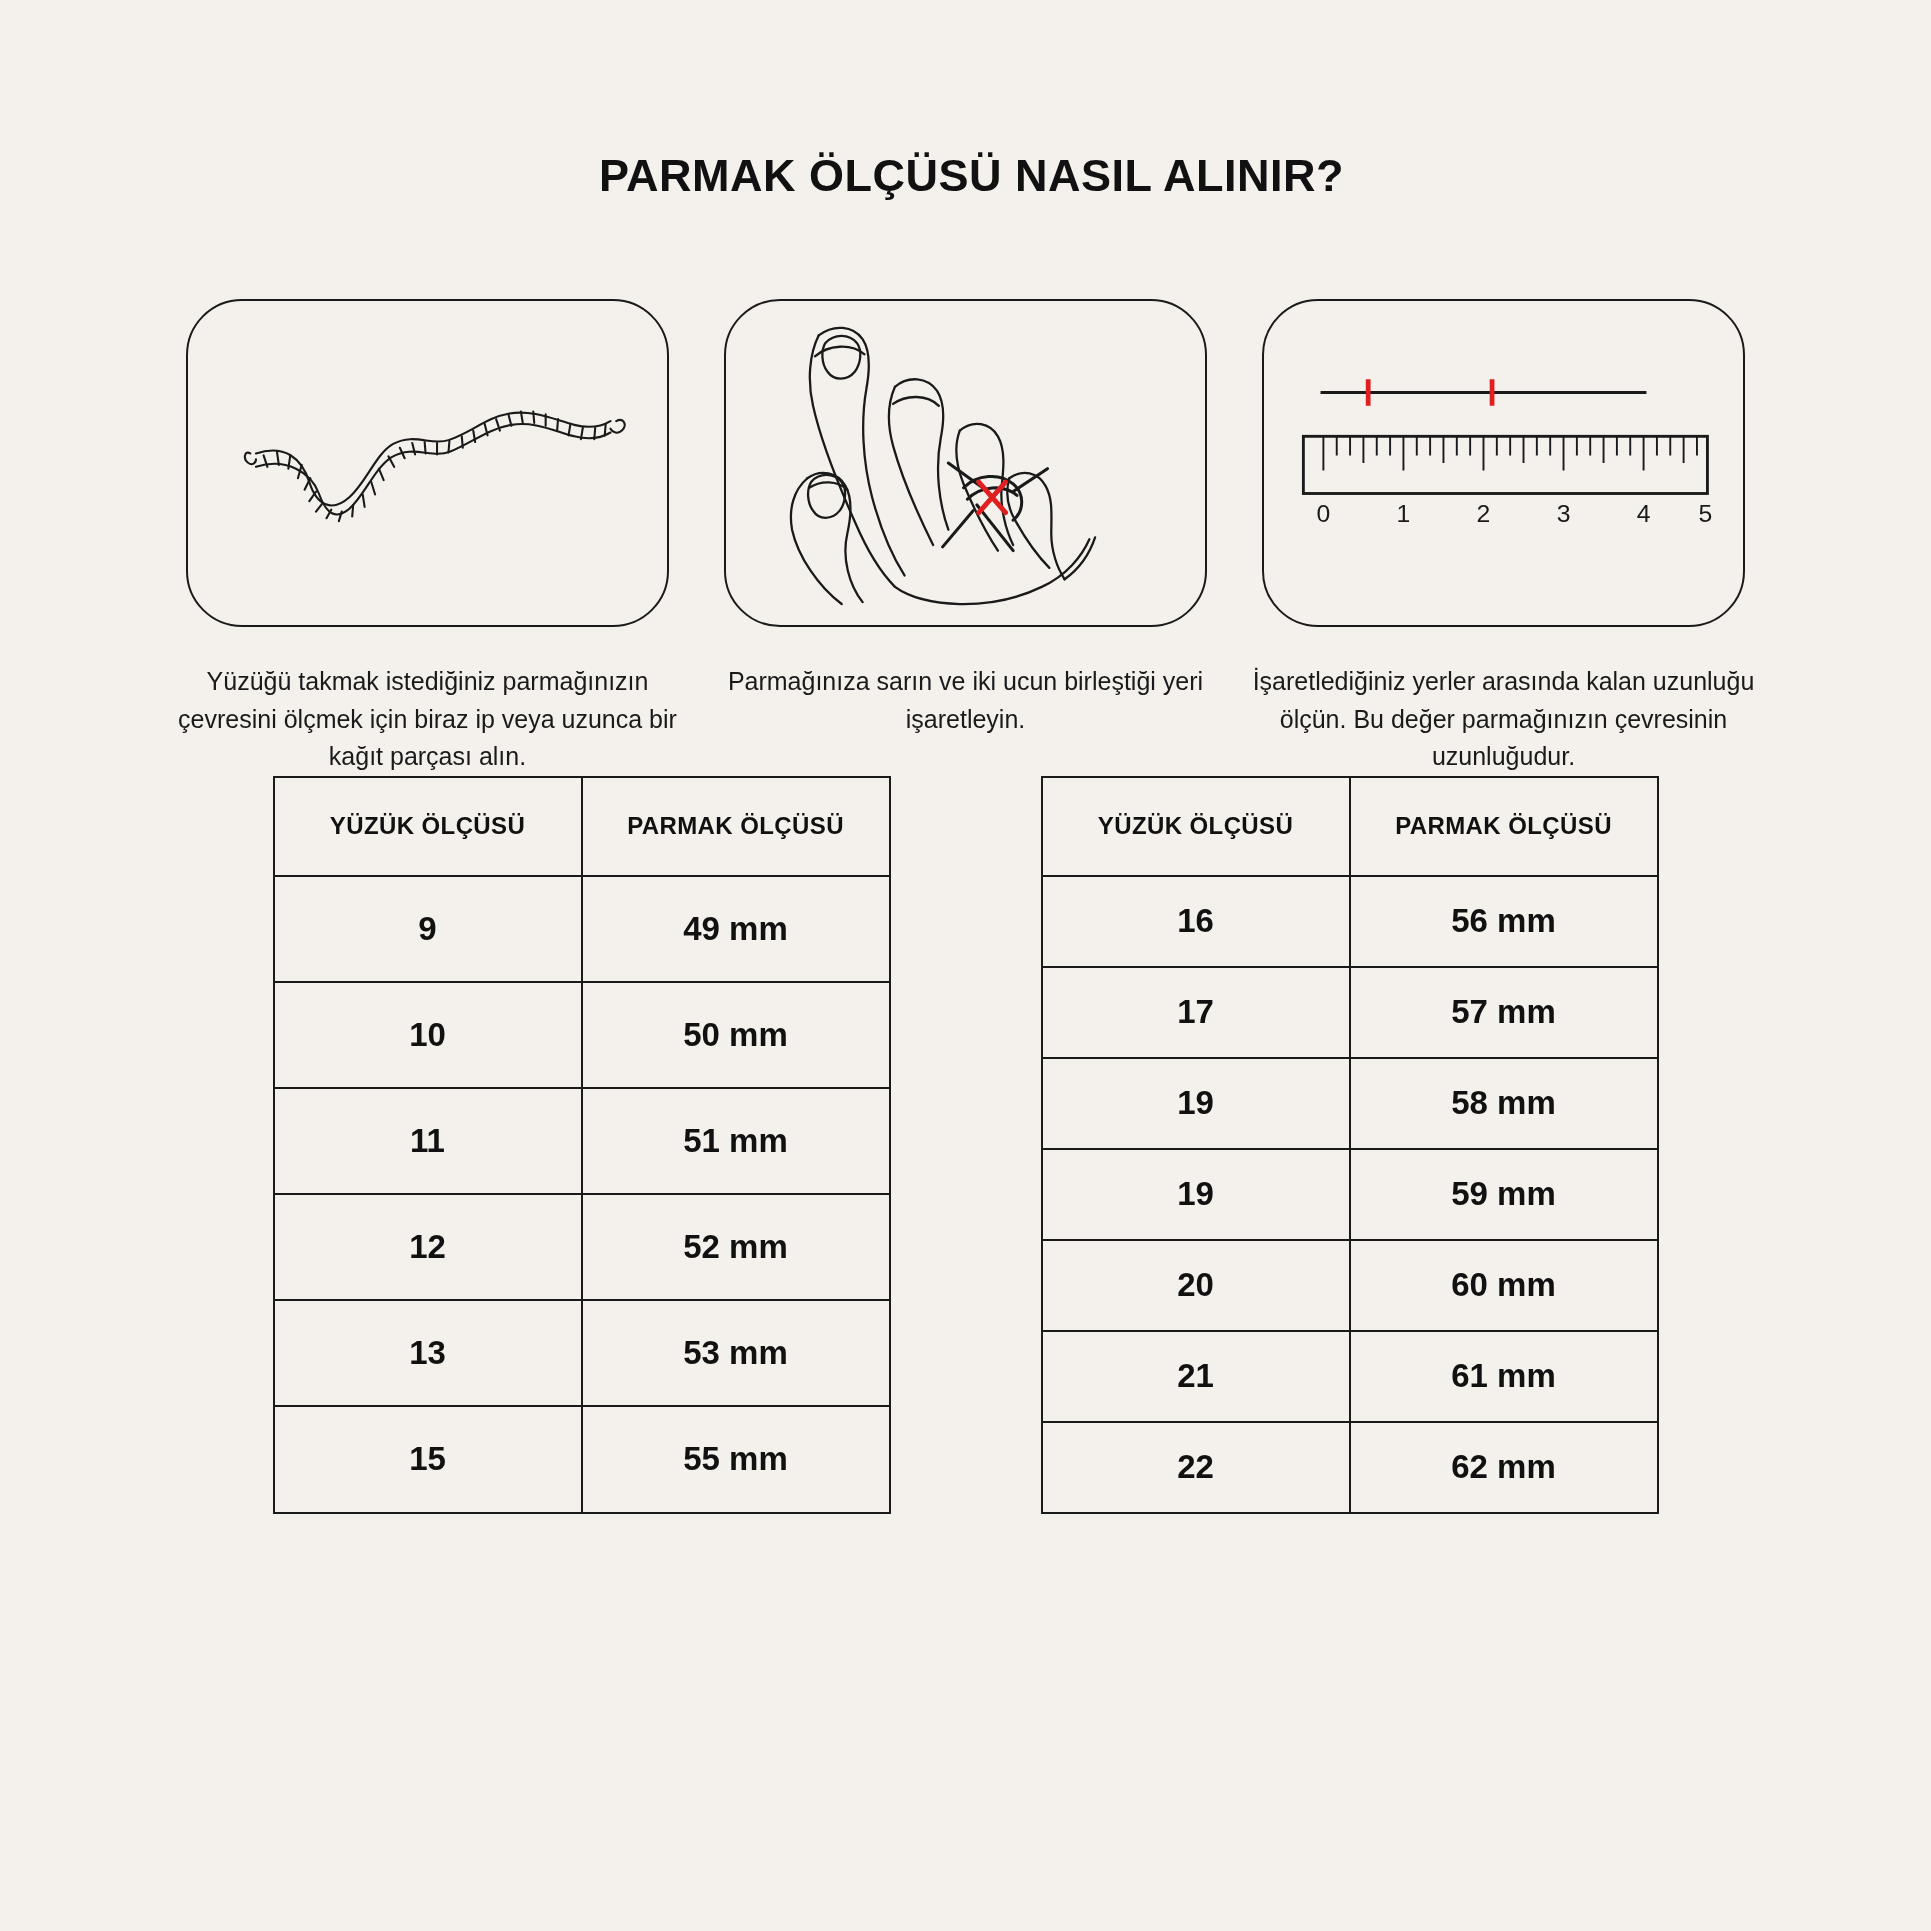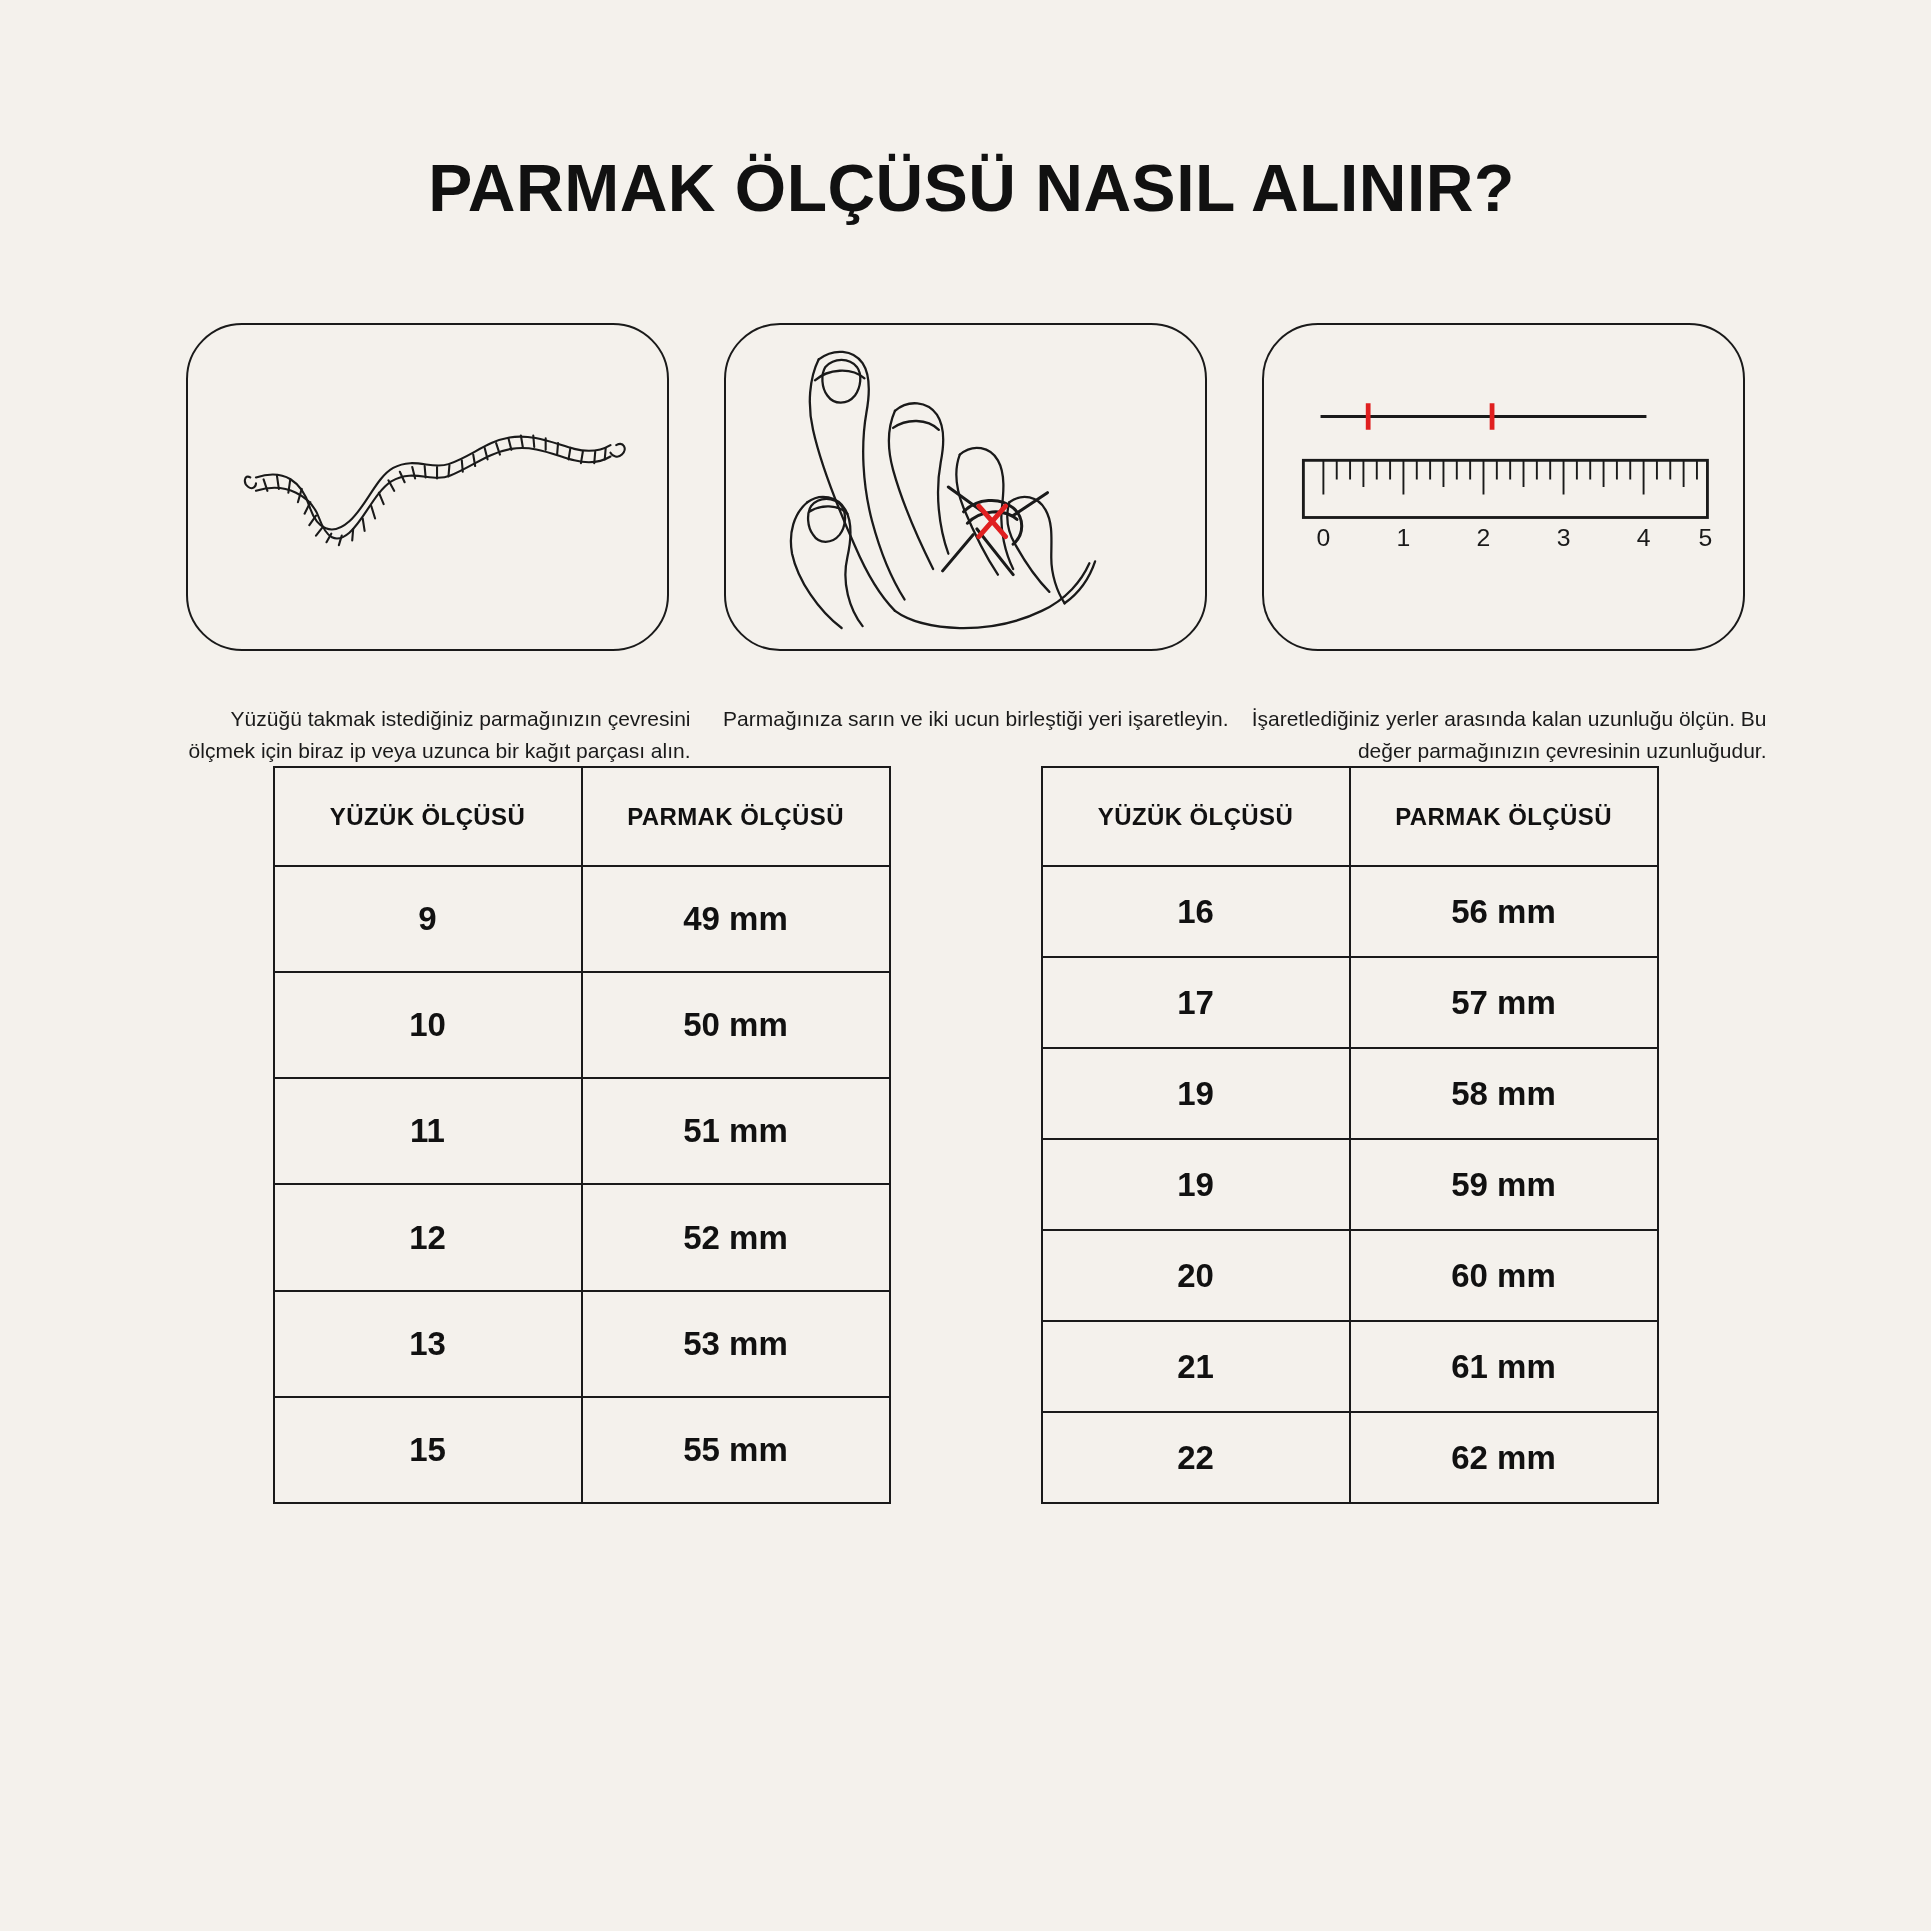--- a/index.html
+++ b/index.html
@@ -17,21 +17,21 @@
   }
   .page {
     width: 1931px;
     height: 1931px;
     box-sizing: border-box;
     padding: 0;
     position: relative;
   }
   .title {
     text-align: center;
-    font-size: 66px;
+    font-size: 45px;
     font-weight: bold;
     letter-spacing: 0.5px;
     margin: 0;
     padding-top: 150px;
     color: #111;
     padding-left: 12px;
   }
 
   
   .steps {
@@ -55,23 +55,23 @@
     background: transparent;
     position: relative;
     overflow: hidden;
   }
   .card svg {
     display: block;
     width: 100%;
     height: 100%;
   }
   .caption {
-    margin-top: 52px;
-    text-align: right;
-    font-size: 21px;
+    margin-top: 36px;
+    text-align: center;
+    font-size: 25px;
     line-height: 1.5;
     color: #1a1a1a;
     width: 526px;
   }
   .caption b { font-weight: normal; }
 
   
   .tables {
     display: flex;
     justify-content: center;

